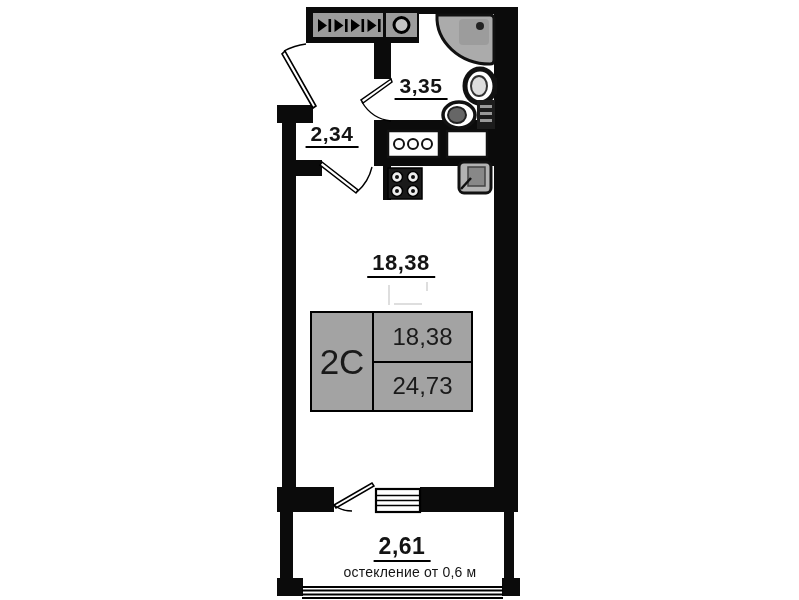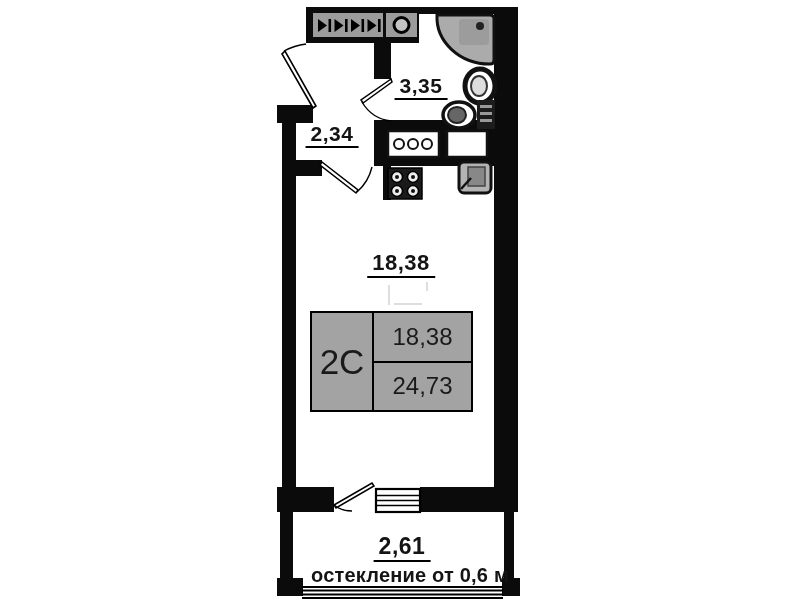--- a/index.html
+++ b/index.html
@@ -6,21 +6,21 @@
   .stage{position:relative;width:799px;height:600px;background:#fff;overflow:hidden;
          font-family:"Liberation Sans", sans-serif;color:#111;}
   .stage svg{position:absolute;left:0;top:0;}
   .lbl{position:absolute;transform:translateX(-50%);line-height:1;white-space:nowrap;
        color:#141414;letter-spacing:0.5px;}
   .lbl .u{display:inline-block;border-bottom:2.2px solid #000;padding:0 5px 2px 5px;font-weight:bold;}
   .lbl-hall{left:332px;top:123px;font-size:21px;}
   .lbl-bath{left:421px;top:75px;font-size:21px;}
   .lbl-room{left:401px;top:252px;font-size:22px;}
   .lbl-balcony{left:402px;top:535px;font-size:23px;}
-  .lbl-glazing{left:410px;top:565px;font-size:20px;font-weight:bold;letter-spacing:0.2px;}
+  .lbl-glazing{left:410px;top:565px;font-size:14px;font-weight:normal;letter-spacing:0.2px;}
   .info-table{position:absolute;left:310px;top:311px;width:163px;height:101px;
               box-sizing:border-box;border:2.6px solid #000;display:flex;background:#a3a3a3;}
   .type-cell{width:62px;box-sizing:border-box;border-right:2.6px solid #000;
              display:flex;align-items:center;justify-content:center;
              font-size:35px;color:#1a1a1a;}
   .area-rows{flex:1;display:flex;flex-direction:column;}
   .area-row{flex:1;display:flex;align-items:center;justify-content:center;
             font-size:24px;color:#1a1a1a;box-sizing:border-box;}
   .area-row + .area-row{border-top:2.3px solid #000;text-align:center;}
 </style>

